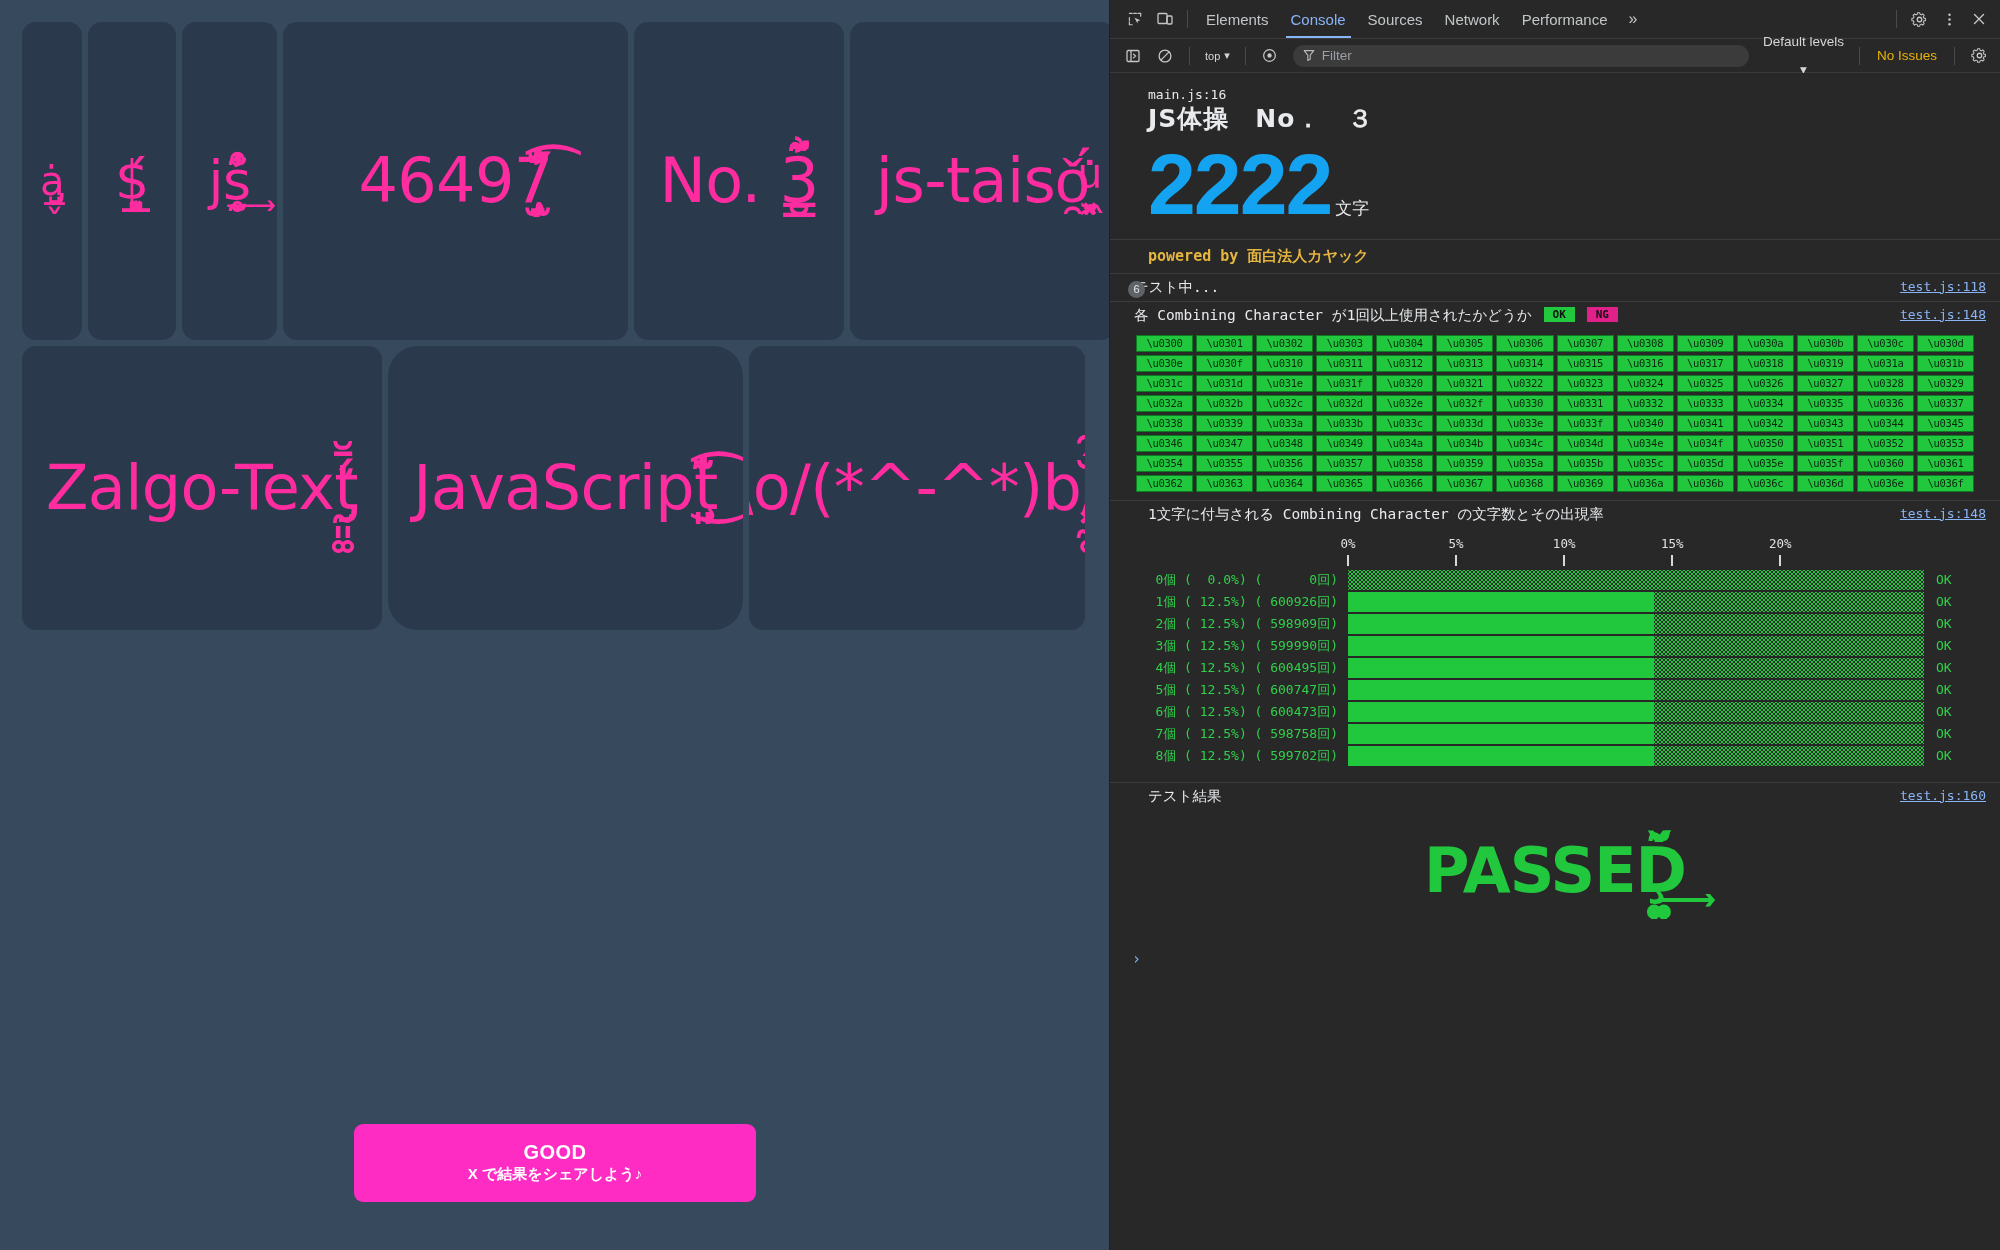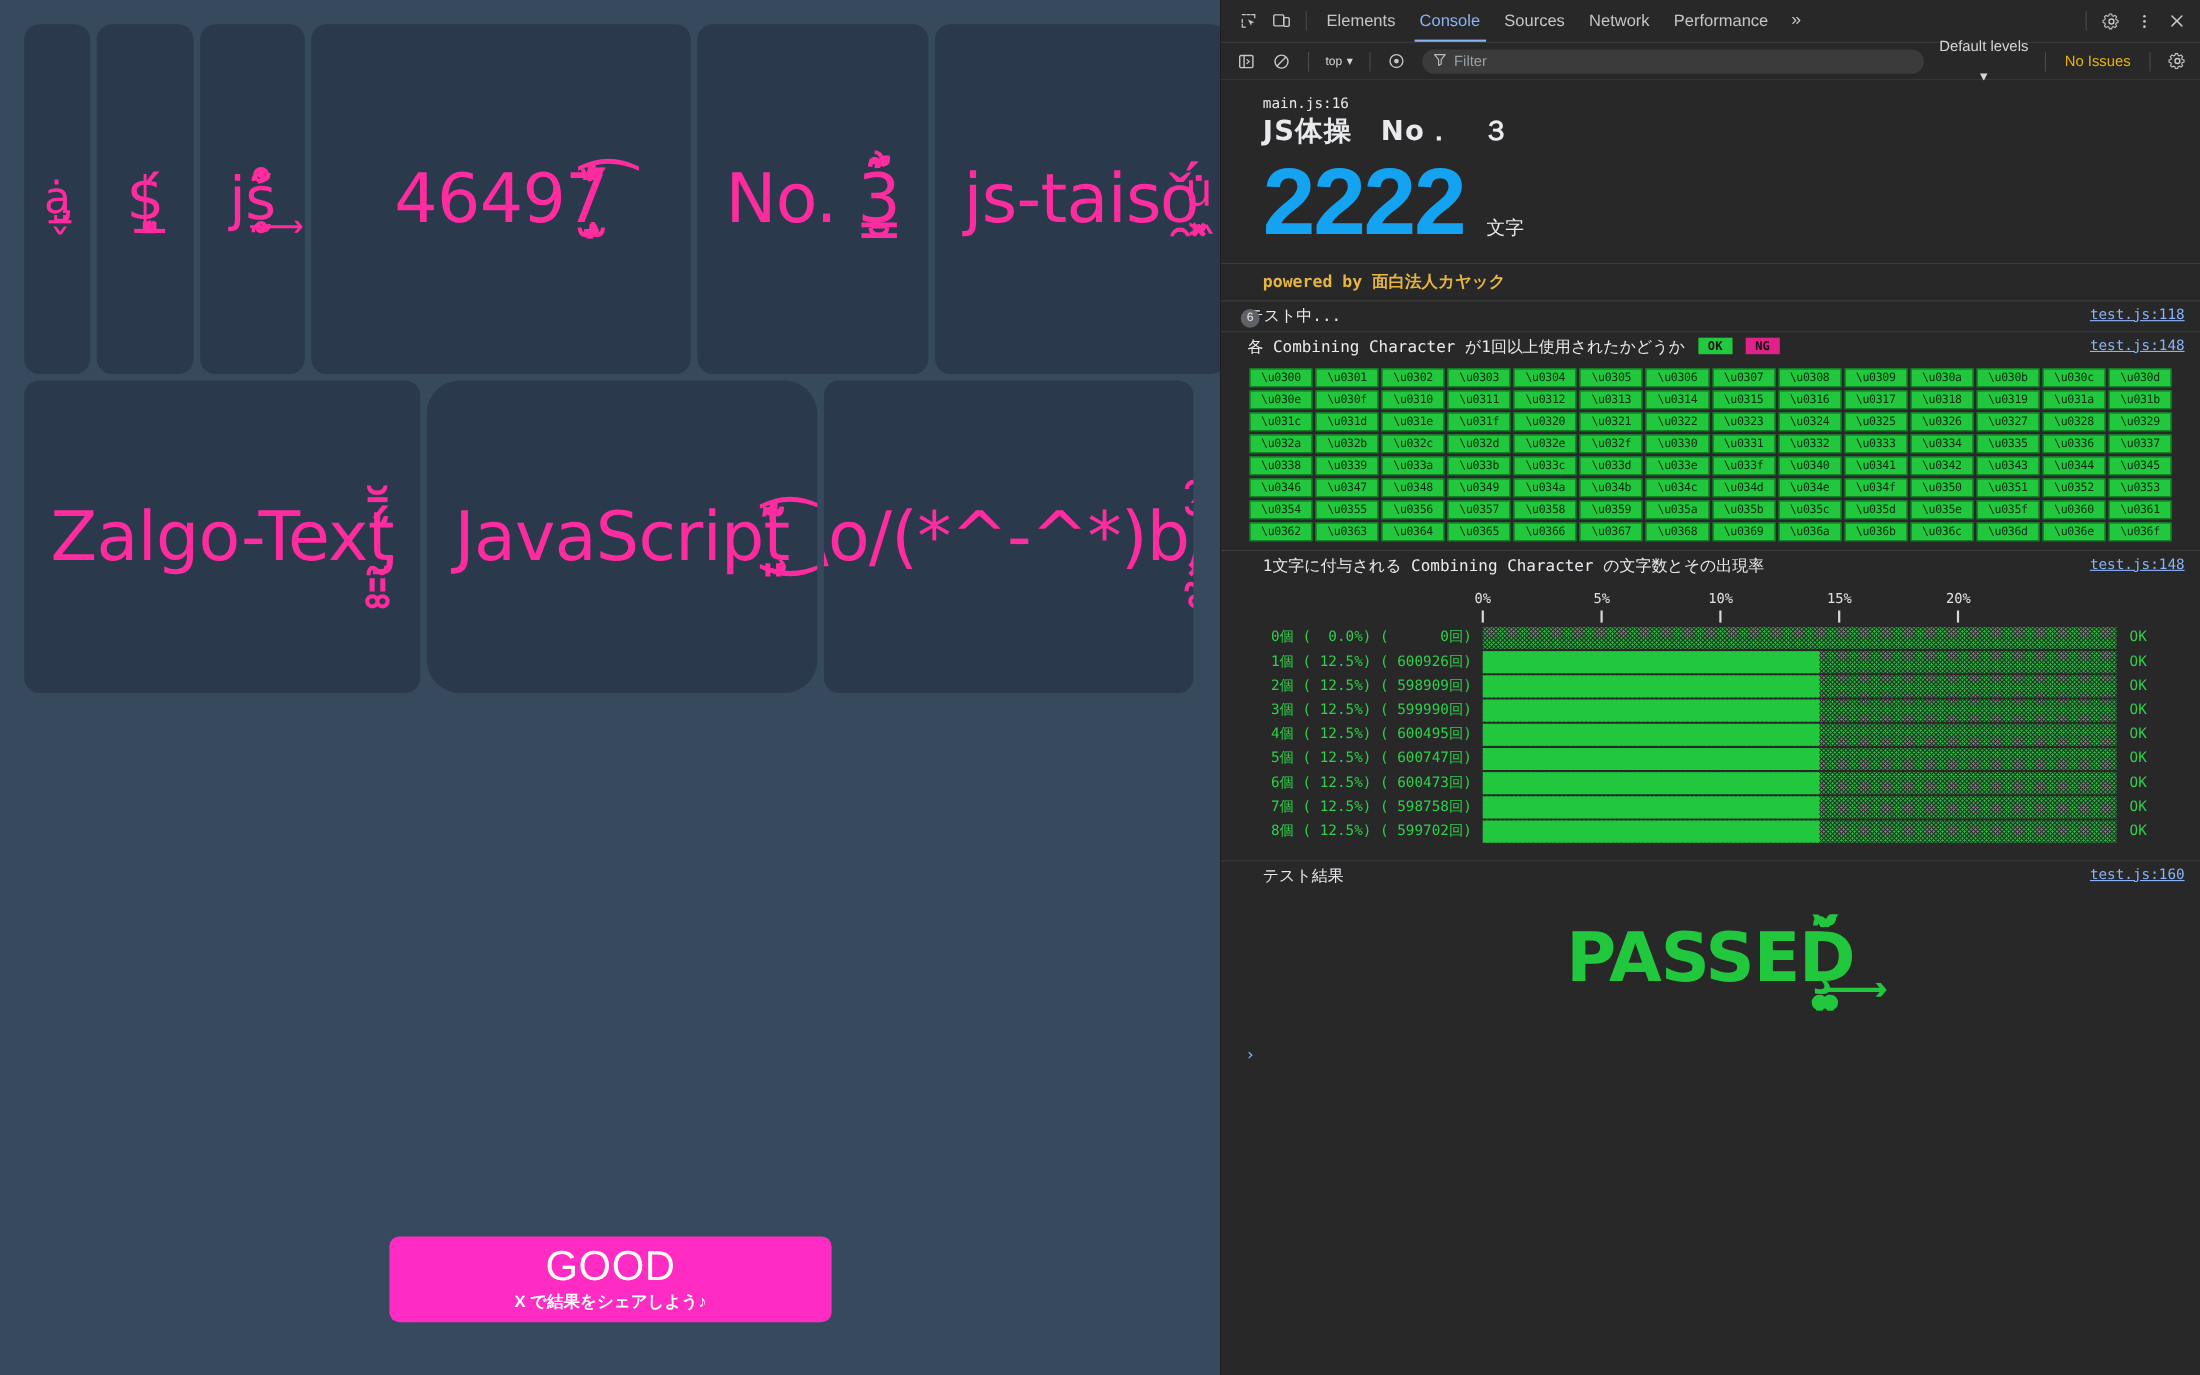--- a/index.html
+++ b/index.html
@@ -73,21 +73,21 @@
     border-radius: 9px;
     color: #ffffff;
     cursor: pointer;
     display: flex;
     flex-direction: column;
     align-items: center;
     justify-content: center;
     gap: 2px;
     padding: 0;
   }
-  #share-button .big { font-size: 38px; font-weight: normal; line-height: 1.05; letter-spacing: 0.5px; }
+  #share-button .big { font-size: 20px; font-weight: bold; line-height: 1.05; letter-spacing: 0.5px; }
   #share-button .small { font-size: 15px; font-weight: bold; }
 
   
   #devtools {
     width: 891px;
     flex: 0 0 891px;
     height: 1250px;
     background: #282828;
     display: flex;
     flex-direction: column;
@@ -182,21 +182,21 @@
   .banner-title {
     font-size: 25px; font-weight: bold; color: #e8eaed;
     font-family: "DejaVu Sans", sans-serif; letter-spacing: 1px;
   }
   .banner-count {
     font-size: 86px; font-weight: bold; color: #14a3f0;
     font-family: "Liberation Sans", sans-serif;
     line-height: 1.02; letter-spacing: -2px;
     display: inline-block; margin-top: 6px;
   }
-  .banner-unit { font-size: 17px; color: #e8eaed; font-family: Liberation Serif, serif; margin-left: 20px; }
+  .banner-unit { font-size: 17px; color: #e8eaed; font-family: Liberation Serif, serif; margin-left: 4px; }
   .powered {
     padding: 7px 14px 7px 38px;
     color: #e5b53f; font-weight: bold; font-size: 15px;
     border-bottom: 1px solid #3c3c3c;
     font-family: "DejaVu Sans Mono", monospace;
   }
   .msg-text { color: #e8eaed; font-size: 14.5px; font-family: "DejaVu Sans Mono", monospace; }
 
   .badge-ok, .badge-ng {
     display: inline-block; font-size: 11px; font-weight: bold;

